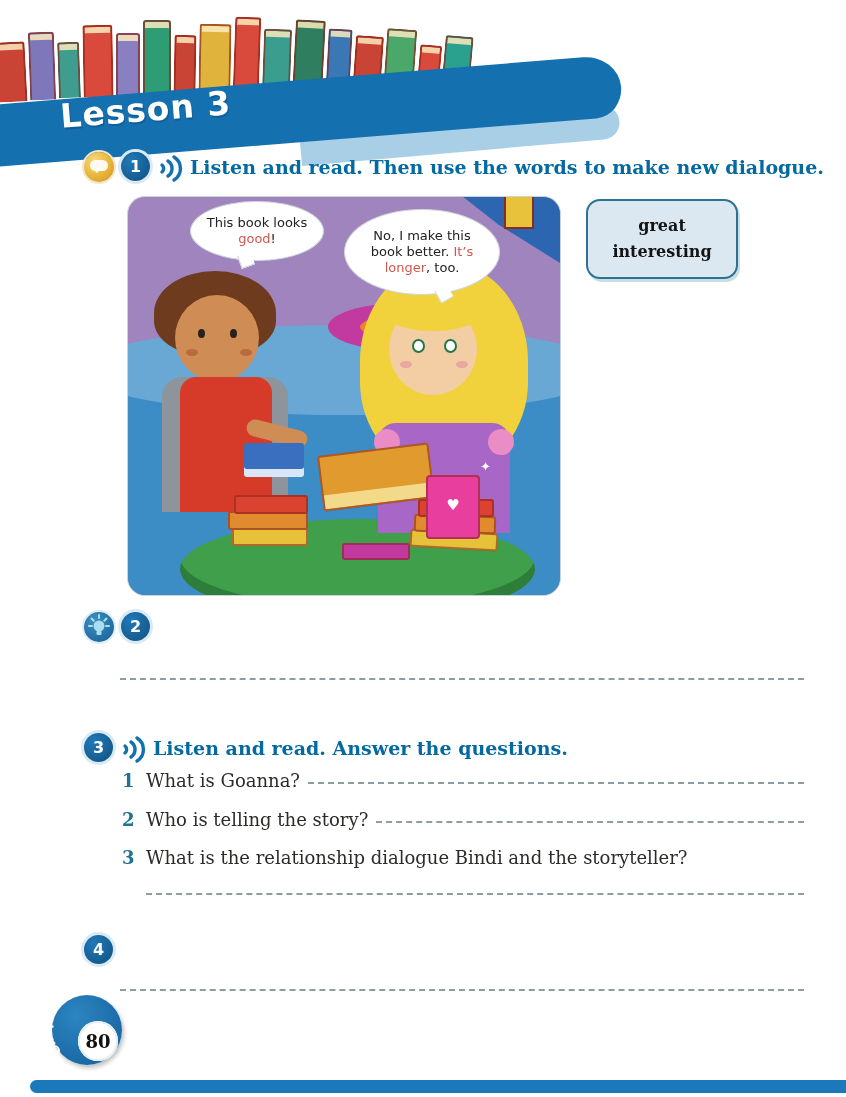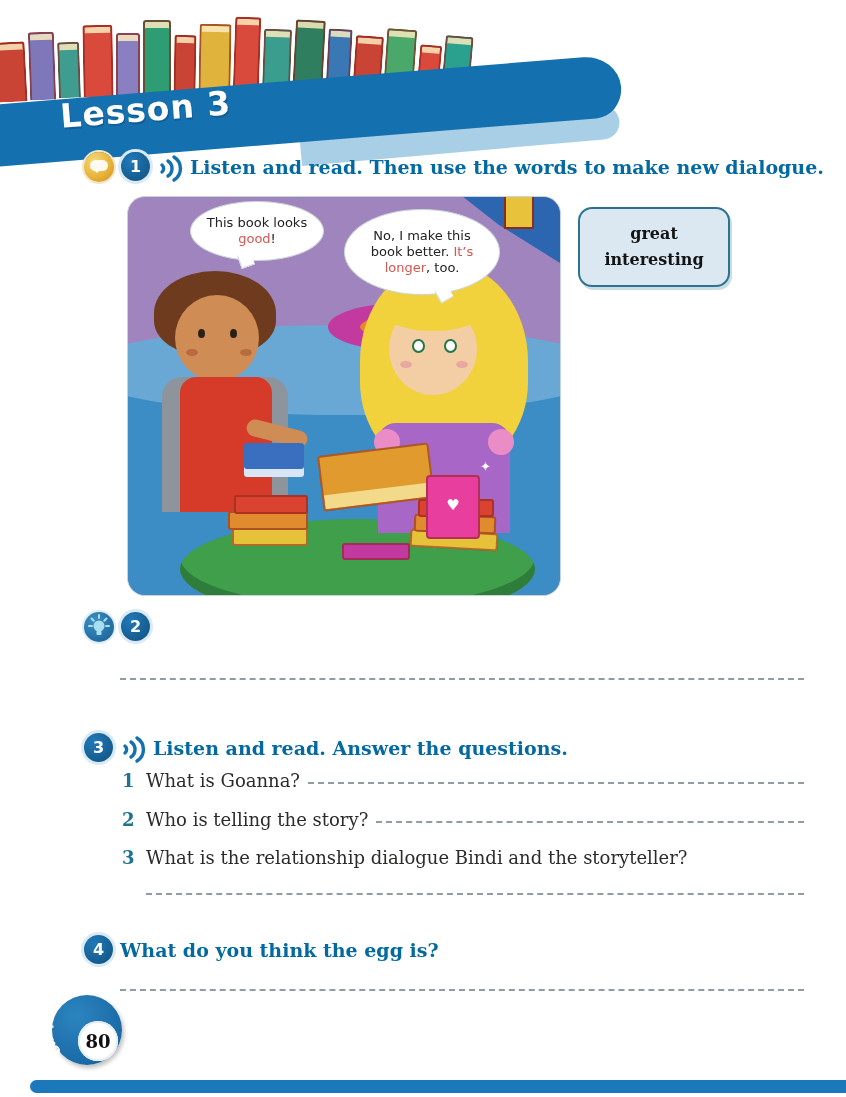--- a/index.html
+++ b/index.html
@@ -199,21 +199,21 @@
     <div class="bub" style="left:62px;top:4px;width:134px;height:60px;align-items:center;">
       <div><span>This book looks </span><span class="red">good</span><span>!</span></div>
       <div class="tail" style="left:48px;bottom:-7px;transform:rotate(-20deg);"></div>
     </div>
     <div class="bub" style="left:216px;top:12px;width:156px;height:86px;">
       <div><span>No, I make this book better. </span><span class="red">It’s longer</span><span>, too.</span></div>
       <div class="tail" style="left:92px;bottom:-7px;transform:rotate(-30deg);"></div>
     </div>
   </div>
 
-  <div class="wordbox" style="top:207px;height:76px;">
+  <div class="wordbox" style="top:199px;height:76px;margin-left:8px;">
     <div>great</div>
     <div>interesting</div>
   </div>
 
   <div class="hdr" style="left:84px;top:612px;width:720px;">
     <span class="bulbc">
       <svg width="30" height="30" viewBox="0 0 30 30">
         <circle cx="15" cy="14" r="5.5" fill="#a8dff0"></circle>
         <rect x="12.5" y="19" width="5" height="4" rx="1" fill="#a8dff0"></rect>
         <g stroke="#a8dff0" stroke-width="2" stroke-linecap="round">
@@ -250,21 +250,20 @@
     <span class="qfill"></span>
   </div>
   <div class="qrow" style="left:122px;top:847px;width:682px;">
     <span class="qnum">3</span>
     <span>What is the relationship dialogue Bindi and the storyteller?</span>
   </div>
   <div class="dotline" style="left:146px;top:893px;width:658px;"></div>
 
   <div class="hdr" style="left:84px;top:935px;width:720px;">
     <span class="numc">4</span>
-    <span class="hdr-text">What do you think the egg is?</span>
   </div>
   <div class="dotline" style="left:120px;top:989px;width:684px;"></div>
 
   <div class="badge">
     <div class="badge-outer"></div>
     <div class="badge-inner">80</div>
     <svg width="70" height="70" viewBox="0 0 70 70">
       <defs>
           <path id="arcpath" d="M 10 56 A 27 27 0 0 1 50 9"></path>
         </defs>

